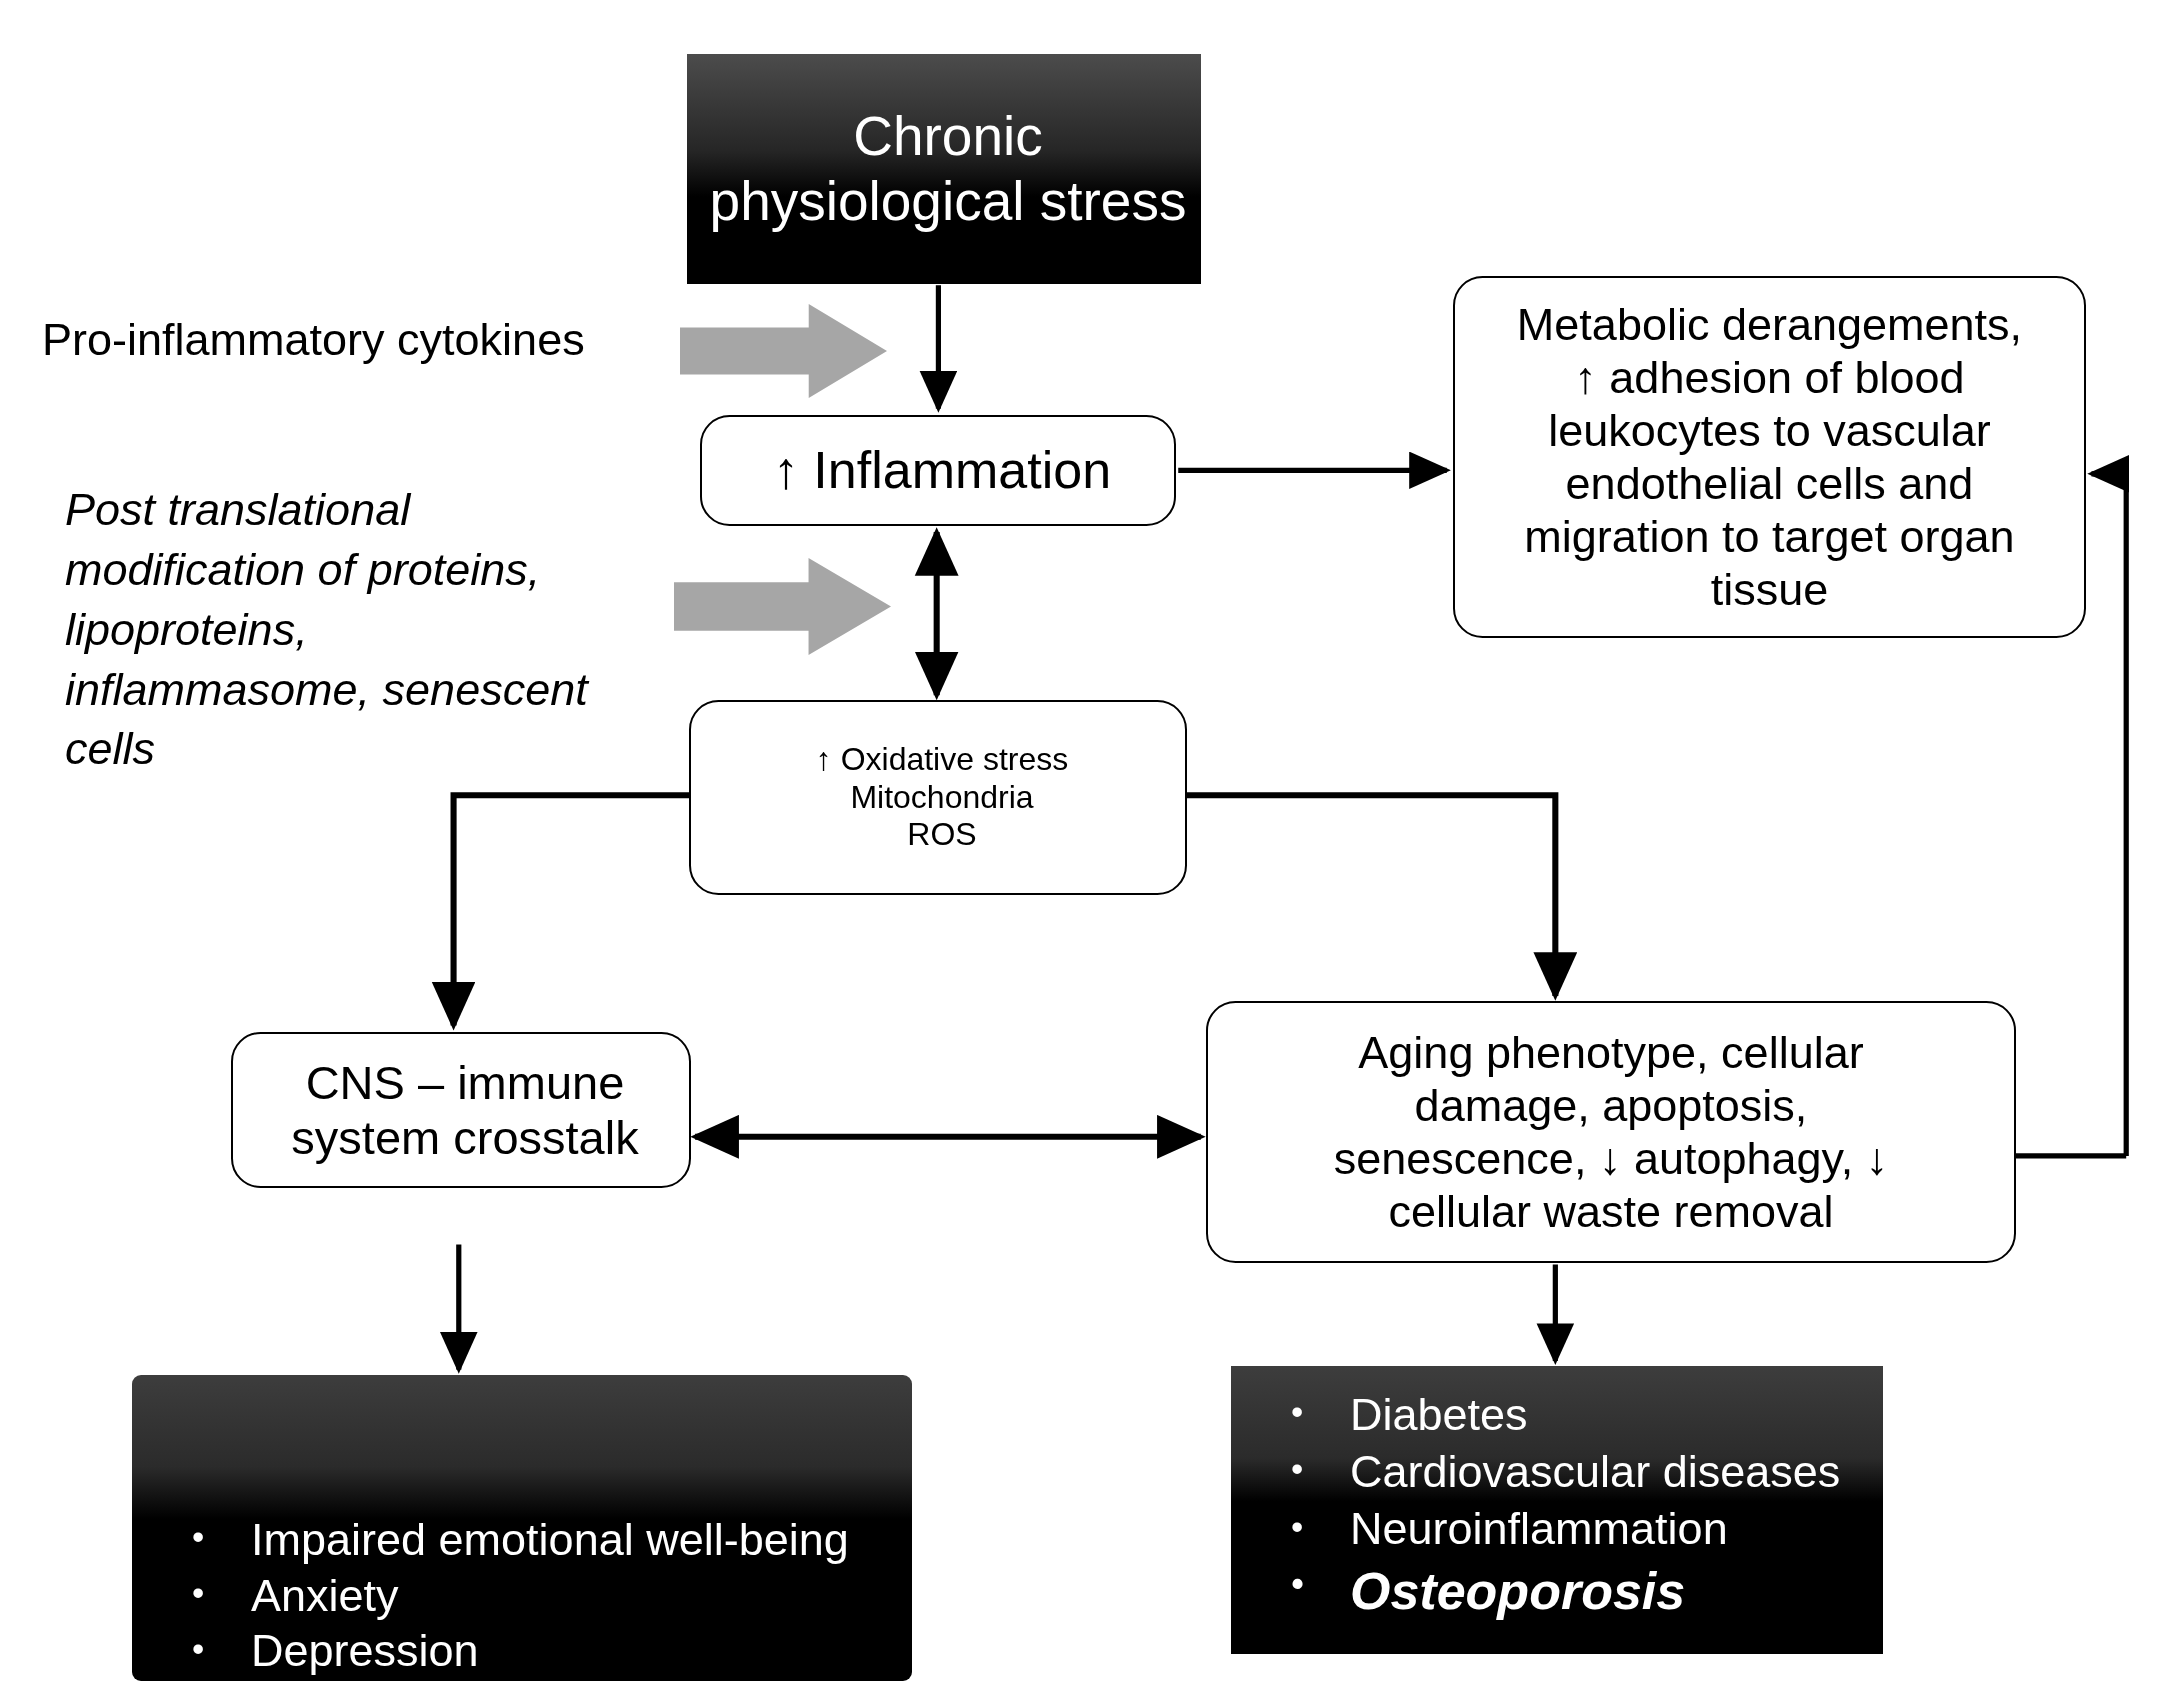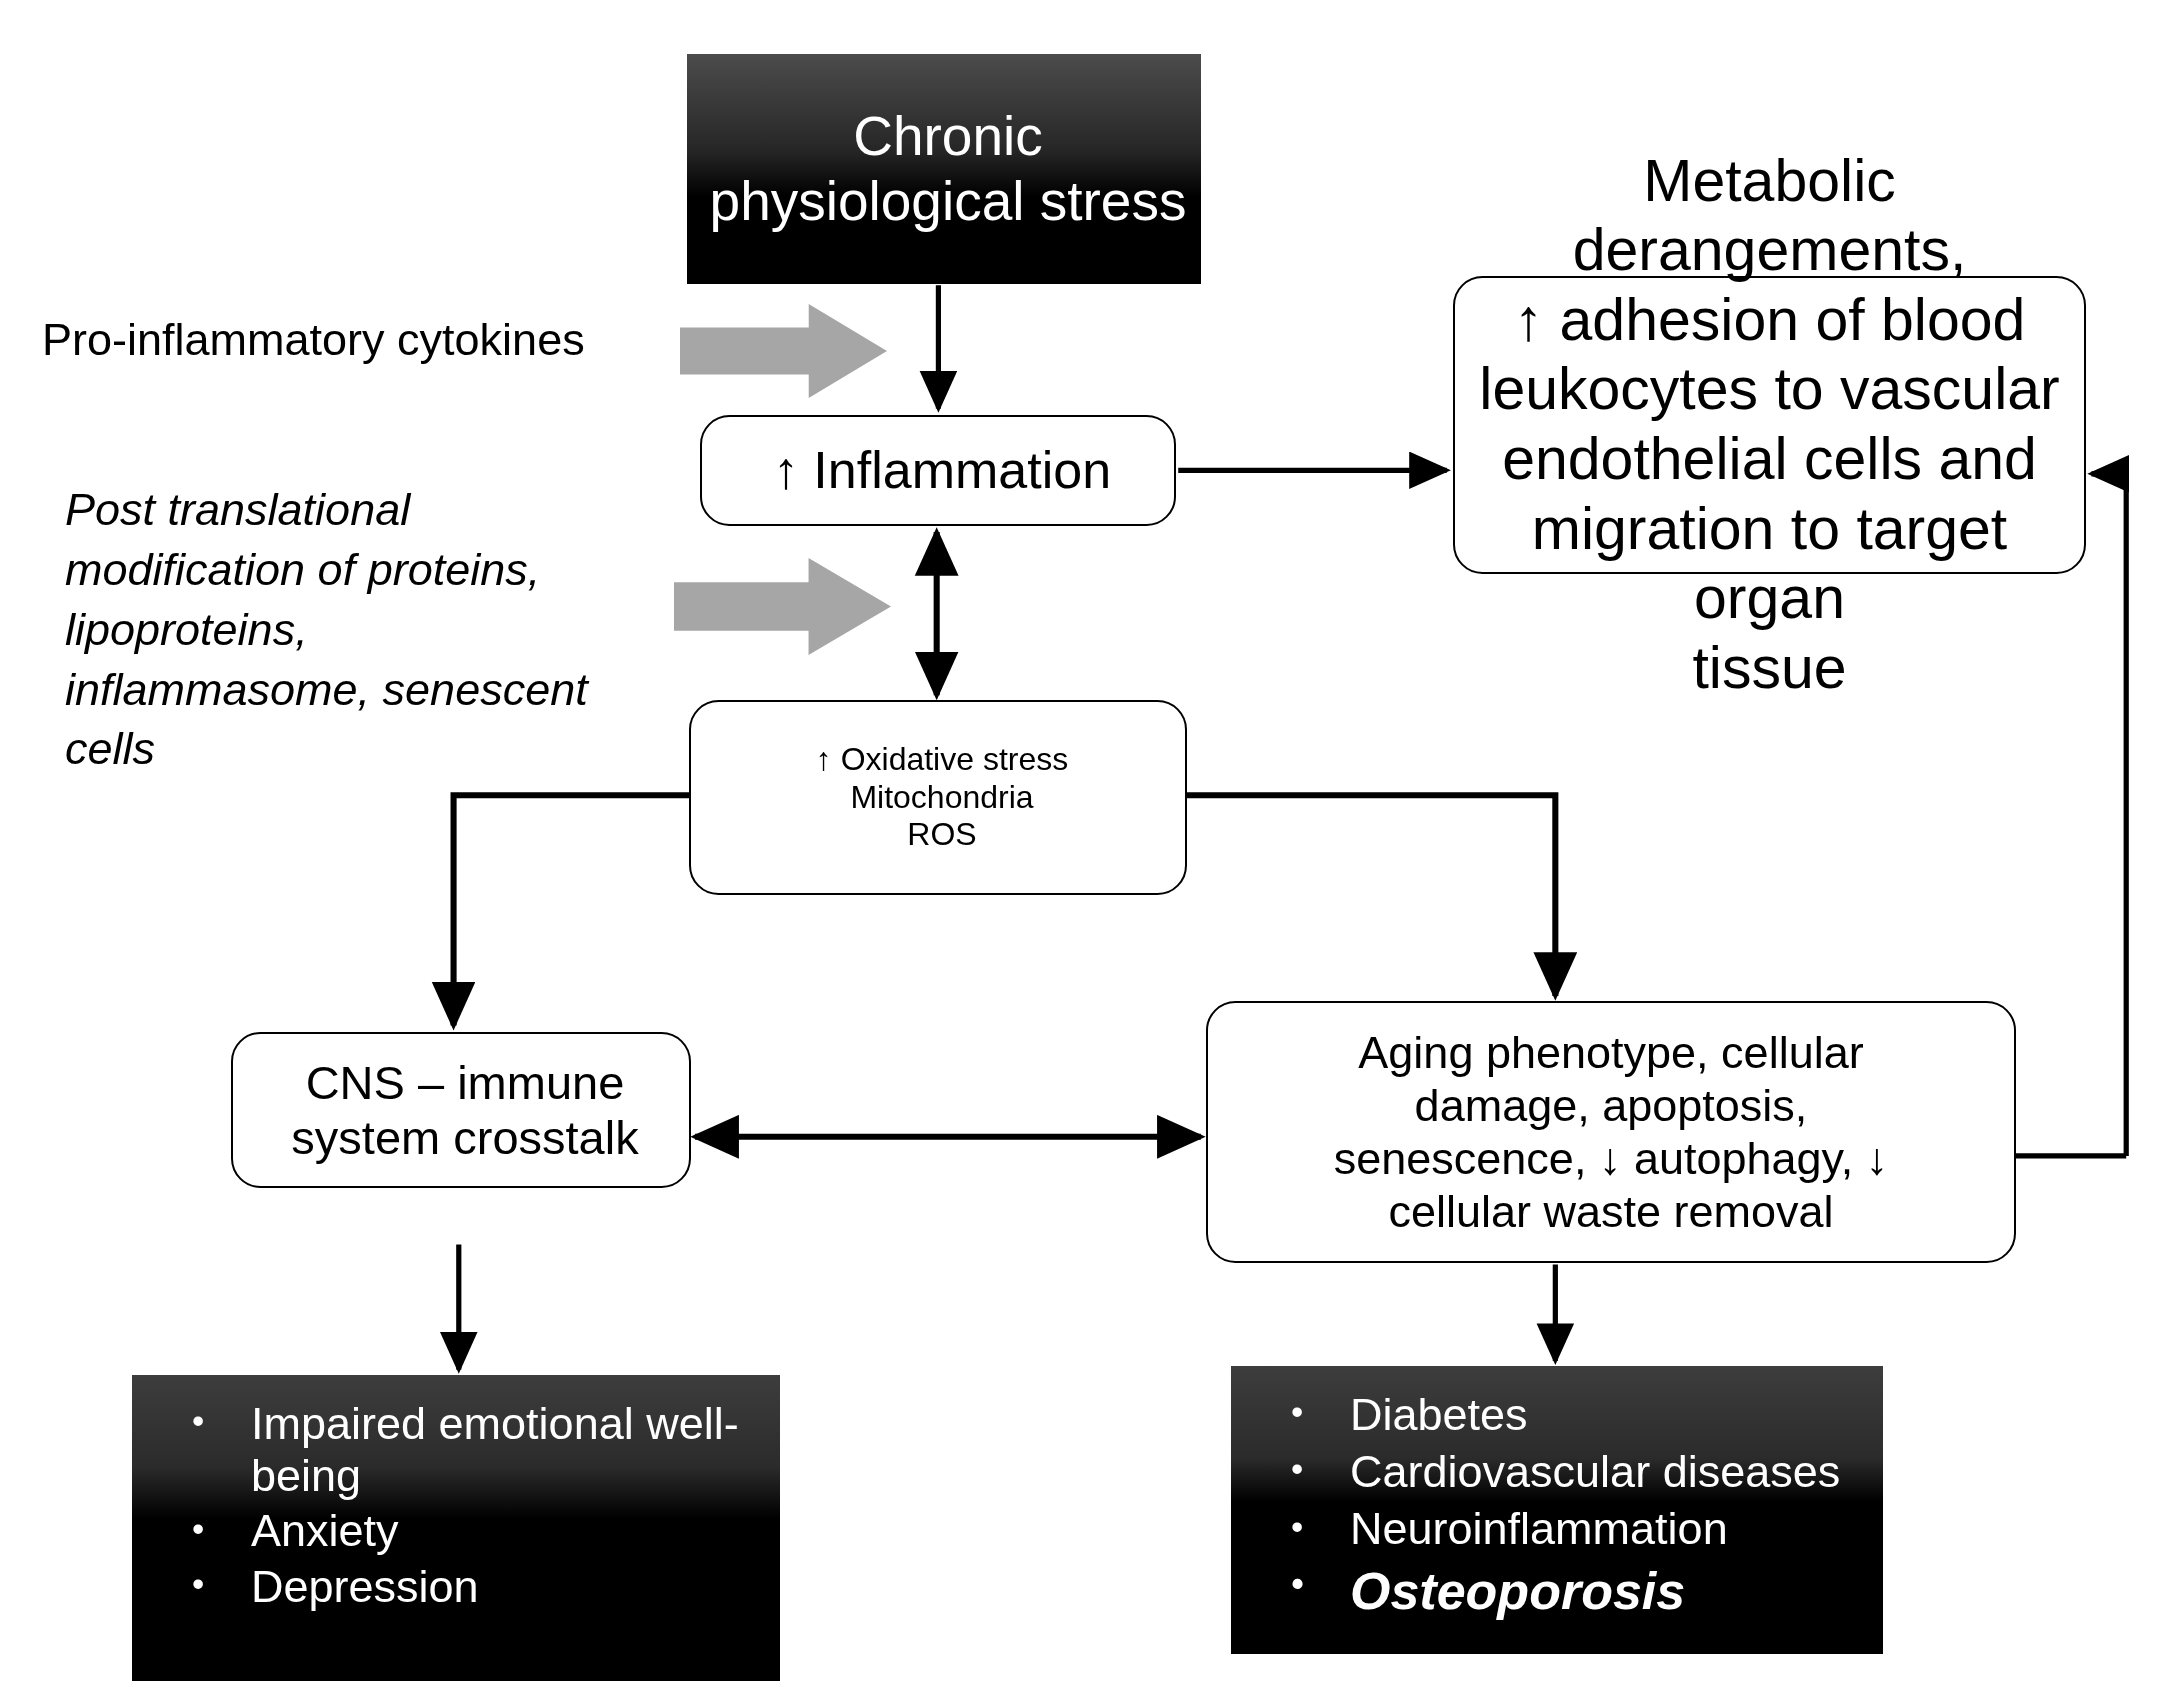--- a/index.html
+++ b/index.html
@@ -67,22 +67,22 @@
   }
 
   #node-inflammation {
     left: 700px; top: 415px;
     width: 476px; height: 111px;
     font-size: 52px;
   }
 
   #node-metabolic {
     left: 1453px; top: 276px;
-    width: 633px; height: 298px;
-    font-size: 59px;
+    width: 633px; height: 362px;
+    font-size: 45px;
     padding: 8.7px 22.6px;
   }
 
   #node-oxidative {
     left: 689px; top: 700px;
     width: 498px; height: 195px;
     font-size: 32px;
   }
 
   #node-cns {
@@ -93,24 +93,25 @@
 
   #node-aging {
     left: 1206px; top: 1001px;
     width: 810px; height: 262px;
     font-size: 45px;
     padding: 5.2px 17.4px;
   }
 
   #node-outcomes-left {
     left: 132px; top: 1375px;
-    width: 648px; height: 306px;
+    width: 780px; height: 306px;
     background: linear-gradient(to bottom, #3d3d3d 0%, #2b2b2b 30%, #000000 47%, #000000 100%);
     justify-content: flex-start;
-    align-items: flex-start;
+    align-items: flex-end;
+    border-radius: 9px;
   }
 
   #node-outcomes-right {
     left: 1231px; top: 1366px;
     width: 652px; height: 288px;
     background: linear-gradient(to bottom, #3d3d3d 0%, #2b2b2b 32%, #000000 47%, #000000 100%);
     justify-content: flex-end;
     align-items: flex-start;
   }
 

